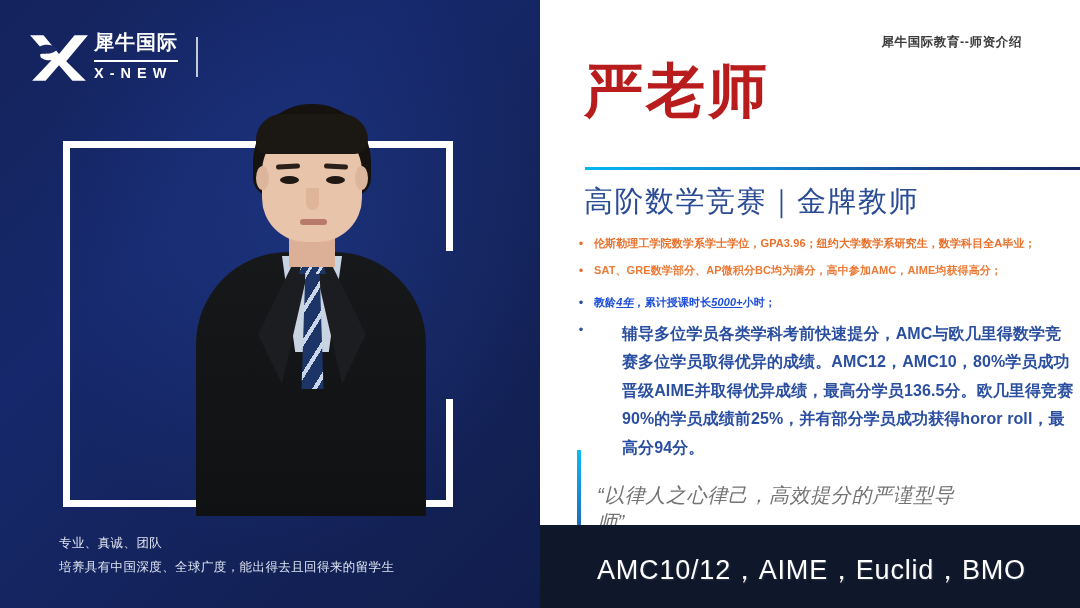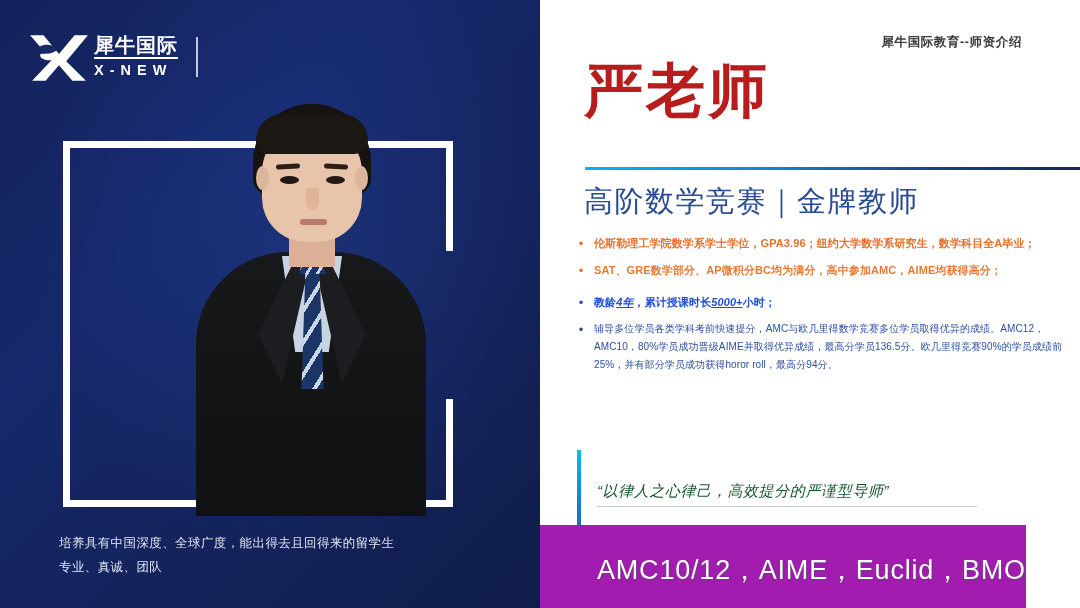--- a/index.html
+++ b/index.html
@@ -19,21 +19,21 @@
     background:radial-gradient(ellipse at 55% 40%, rgba(40,70,160,.35) 0%, rgba(0,0,0,0) 62%);
     pointer-events:none;
   }
 
   
   .logo-row{ position:absolute; left:28px; top:26px; display:flex; align-items:center; height:62px; z-index:6;}
   .logo-mark{ width:62px; height:54px; flex:0 0 62px; }
   .logo-words{ margin-left:4px; display:flex; flex-direction:column; justify-content:center; }
   .logo-cn{
     color:#fff; font-size:20px; font-weight:bold; letter-spacing:1px; line-height:1.08;
-    border-bottom:2.5px solid #ffffff; padding-bottom:1px;font-family:Liberation Serif, serif;
+    border-bottom:2.5px solid #ffffff; padding-bottom:7px;font-family:Liberation Serif, serif;
   }
   .logo-en{
     color:#fff; font-size:14.5px; font-weight:bold; letter-spacing:6px; line-height:1.25; margin-top:2px;
   }
   .logo-sep{ width:2px; height:40px; background:rgba(255,255,255,.75); margin:0 16px 0 18px; }
   .deck-title{ color:#fff; font-size:21px; font-weight:bold; letter-spacing:1.5px; white-space:nowrap; }
 
   
   .frame{ position:absolute; left:63px; top:141px; width:390px; height:366px; z-index:2; }
   .frame span{ position:absolute; background:#ffffff; }
@@ -105,32 +105,32 @@
 
   .bullets{ position:absolute; left:28px; top:234px; width:508px; }
   .bullet{ display:flex; margin-bottom:7px; }
   .bullet .dot{ flex:0 0 26px; color:#e8702a; font-size:13px; line-height:20px; text-align:center; }
   .bullet .txt{ flex:1; font-size:11px; line-height:1.72; letter-spacing:.1px; }
   .bullet.orange .txt{ color:#e8702a; font-weight:bold; }
   .bullet.orange2 .txt{ color:#ec7a35; font-weight:bold; }
   .bullet.blue .dot{ color:#2b4fa0; }
   .bullet.blue .txt{ color:#1d4ed8; font-weight:bold; }
   .bullet.blue2 .dot{ color:#2b4fa0; }
-  .bullet.blue2 .txt{ color:#2b4fa0; font-weight:normal; font-size:10px; line-height:1.78; }
+  .bullet.blue2 .txt{ color:#2b4fa0; font-weight:bold; font-size:16px; line-height:1.78;margin-left:28px; }
   .bullet.gapTop{ margin-top:12px; }
   .em{ font-style:italic; font-weight:bold; text-decoration:underline; }
 
   .vbar{ position:absolute; left:37px; top:450px; width:4px; height:158px;
          background:linear-gradient(180deg,#0bbcf2 0%,#1c6fc0 45%,#16265e 100%); }
 
-  .quote{ position:absolute; left:57px; top:482px; width:380px; color:#14532d;
-          font-size:15px; font-style:italic; letter-spacing:.6px;
+  .quote{ position:absolute; left:57px; top:482px; width:380px; color:#737373;
+          font-size:20px; font-style:italic; letter-spacing:.6px;
           border-bottom:1px solid #c4c8cf; padding-bottom:5px; }
 
-  .band{ position:absolute; left:0; top:525px; width:486px; height:83px; background:#a21caf; }
+  .band{ position:absolute; left:0; top:525px; width:540px; height:83px; background:#0f172a; }
   .band .band-text{ position:absolute; left:57px; top:27px; color:#ffffff;
                     font-size:27px; letter-spacing:.8px;
                     text-shadow:1px 1px 2px rgba(70,80,100,.55); }
 </style>
 </head>
 <body>
 
 <div class="slide">
 
   <div class="left-panel">
@@ -172,22 +172,22 @@
       <div class="p-fringe"></div>
       <div class="p-brow-l"></div>
       <div class="p-brow-r"></div>
       <div class="p-eye-l"></div>
       <div class="p-eye-r"></div>
       <div class="p-nose"></div>
       <div class="p-mouth"></div>
     </div>
 
     <div class="slogan">
+      <div>专业、真诚、团队</div>
       <div>培养具有中国深度、全球广度，能出得去且回得来的留学生</div>
-      <div>专业、真诚、团队</div>
     </div>
   </div>
 
   <div class="right-panel">
 
     <div class="corner-note">犀牛国际教育--师资介绍</div>
 
     <div class="teacher-name">严老师</div>
 
     <div class="accent-line"></div>

